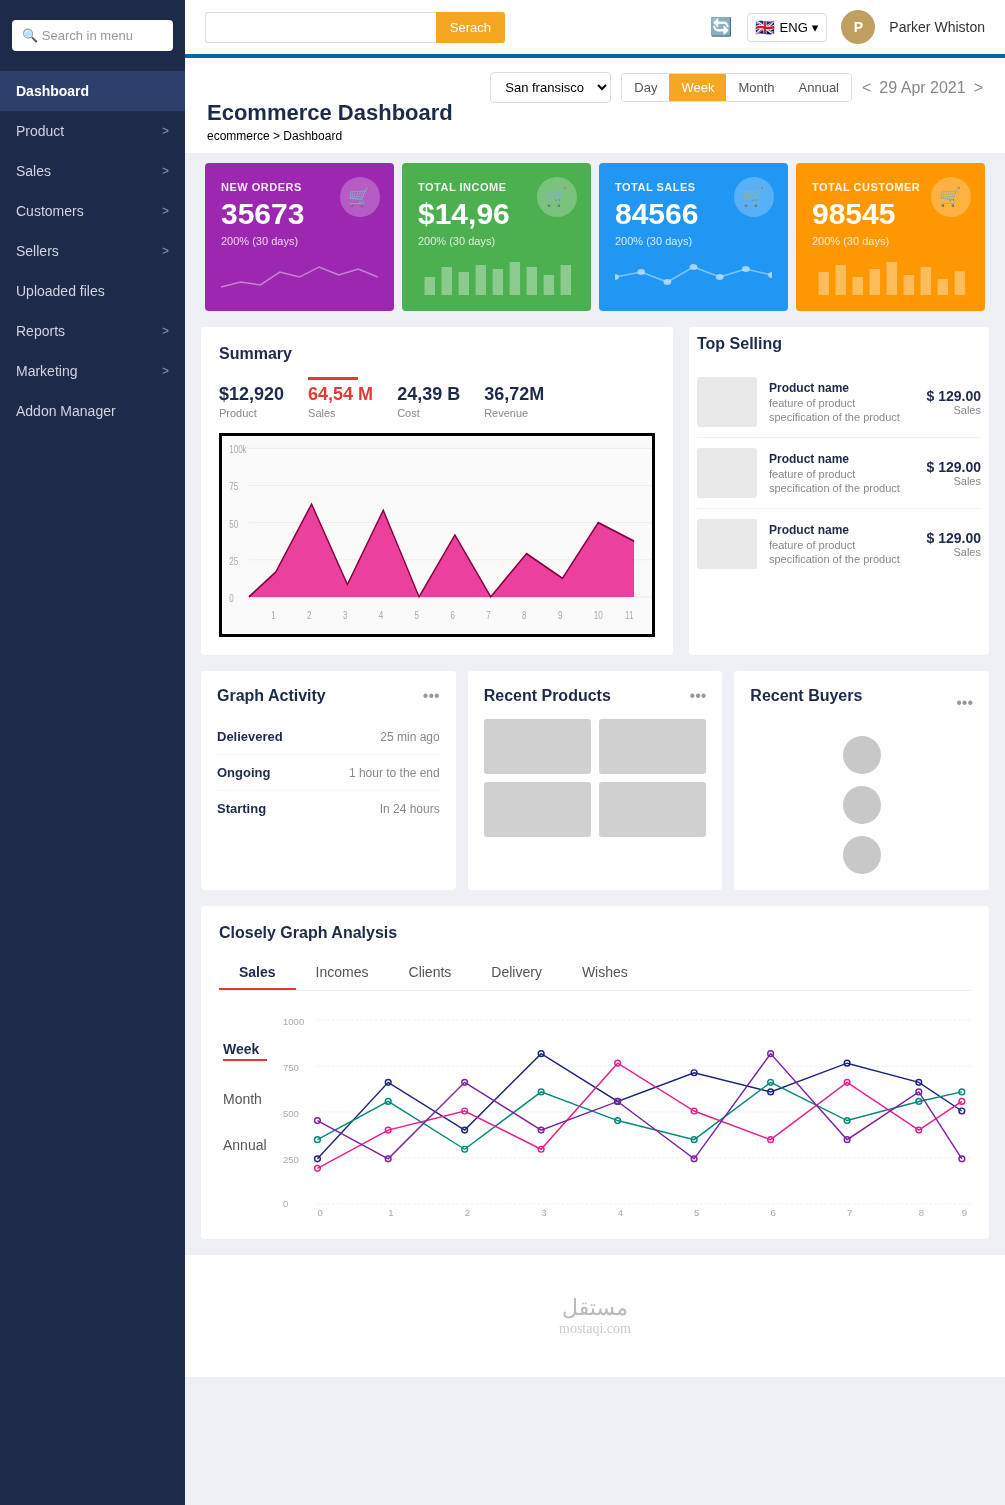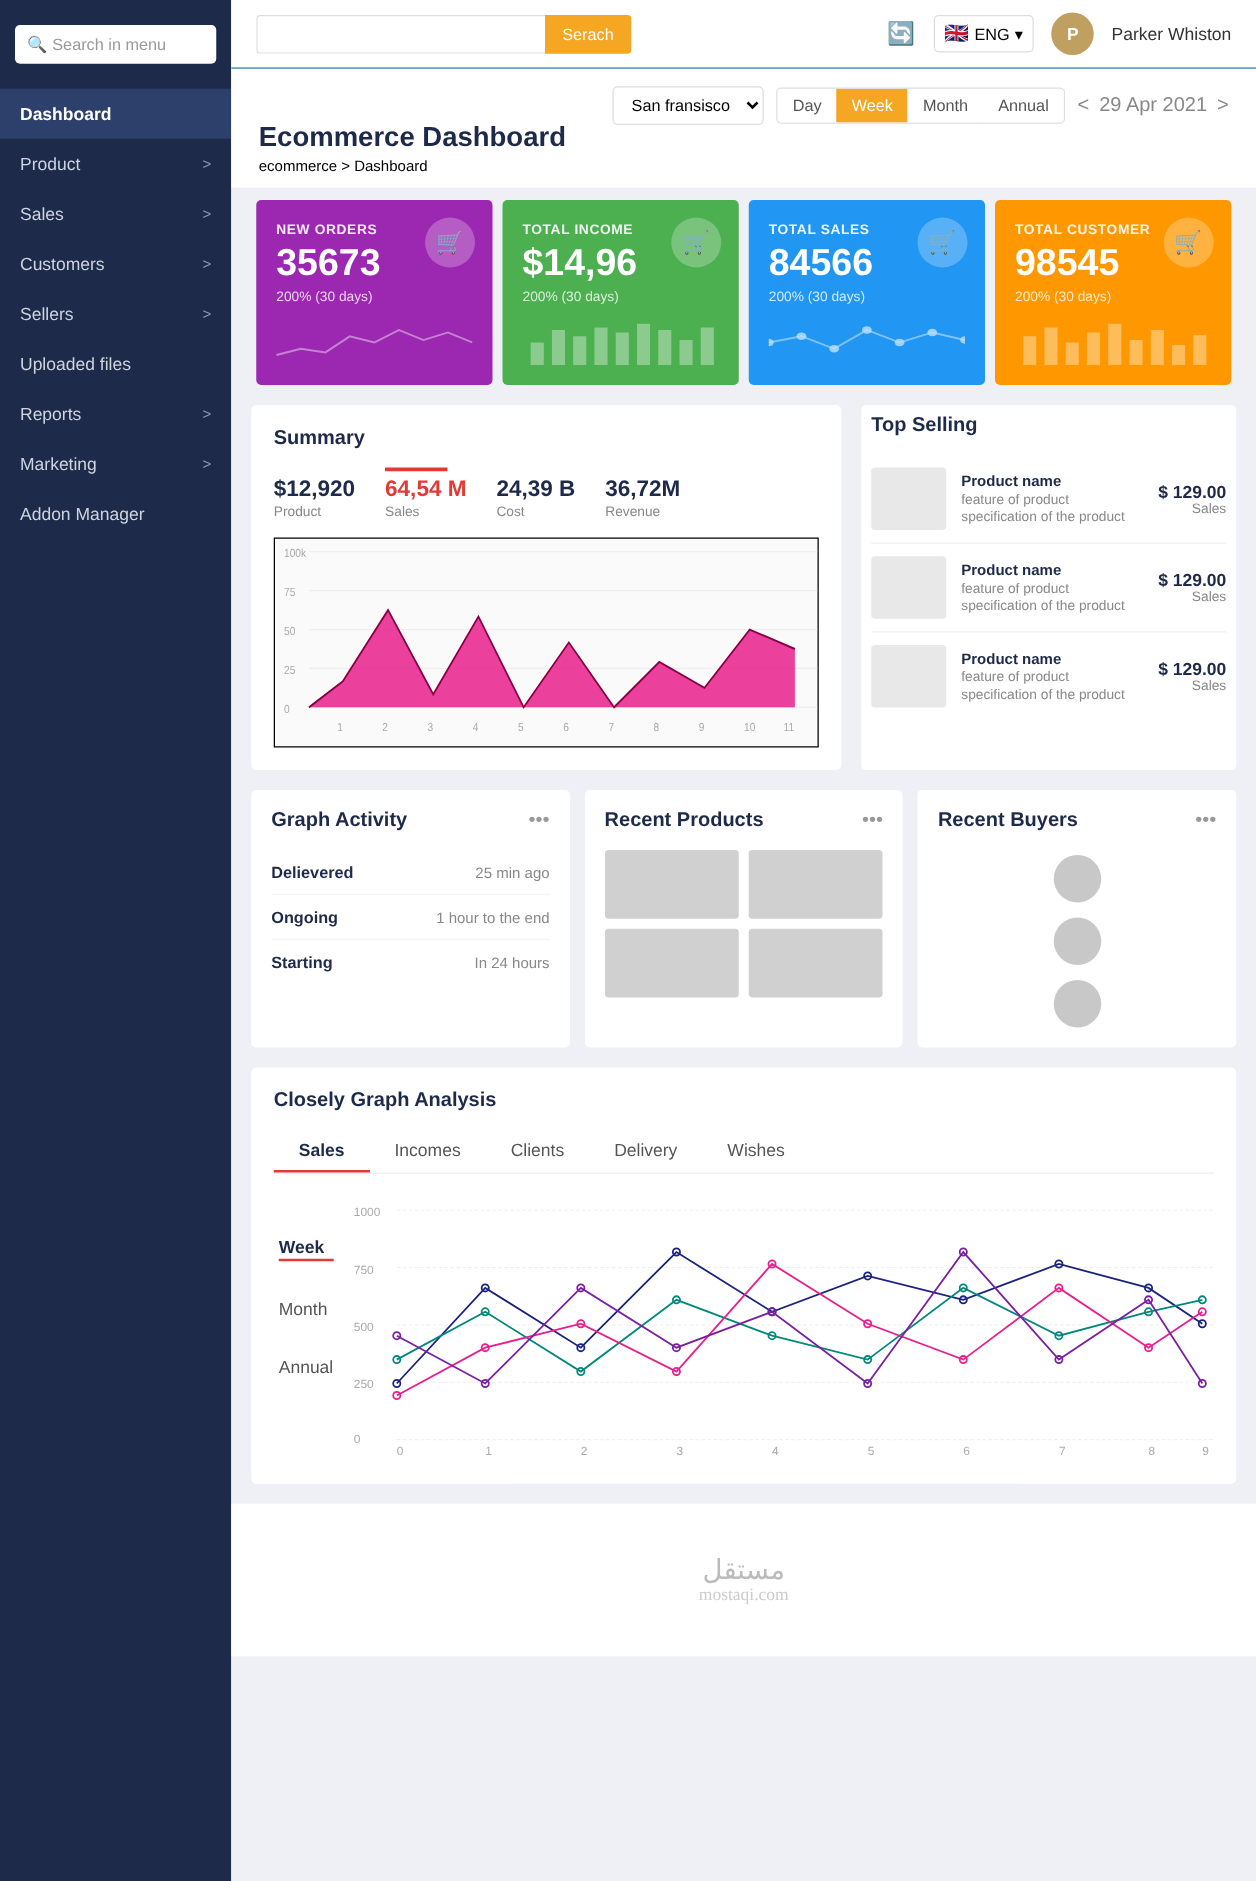--- a/index.html
+++ b/index.html
@@ -45,21 +45,21 @@
       overflow: hidden;
     }
 
     
     .topbar {
       background: #fff;
       padding: 10px 20px;
       display: flex;
       align-items: center;
       gap: 12px;
-      border-bottom: 1px solid #0369a1;
+      border-bottom: 4px solid #0369a1;
     }
     .topbar-search {
       flex: 1;
       max-width: 300px;
       display: flex;
       gap: 0;
     }
     .topbar-search input {
       flex: 1;
       border: 1px solid #ddd;
@@ -215,24 +215,24 @@
       align-items: flex-end;
     }
     .sum-stat { }
     .sum-val { font-size: 18px; font-weight: 700; color: #1e2a4a; }
     .sum-val.red { color: #e53935; }
     .sum-label { font-size: 11px; color: #888; margin-top: 2px; }
     .divider-line { height: 3px; background: #e53935; width: 50px; margin-bottom: 4px; }
 
     
     .chart-area {
-      height: 168px;
+      height: 204px;
       position: relative;
       background: #fafafa;
-      border: 1px solid #000000;
+      border: 3px solid #000000;
     }
 
     
     .top-selling-card {
       background: #fff;
       border-radius: 4px;
       padding: 8px;
       width: 300px;
     }
     .product-row {
@@ -650,21 +650,21 @@
       <div class="product-grid">
         <div class="product-tile"></div>
         <div class="product-tile"></div>
         <div class="product-tile"></div>
         <div class="product-tile"></div>
       </div>
     </div>
 
     <div class="recent-buyers-card">
       <div class="card-header">
-        <span class="card-title" style="margin-bottom:0">Recent Buyers</span>
+        <span class="card-title" style="margin-bottom:13px">Recent Buyers</span>
         <span class="card-menu">•••</span>
       </div>
       <div class="buyer-list">
         <div class="buyer-avatar"></div>
         <div class="buyer-avatar"></div>
         <div class="buyer-avatar"></div>
       </div>
     </div>
 
   </div>

